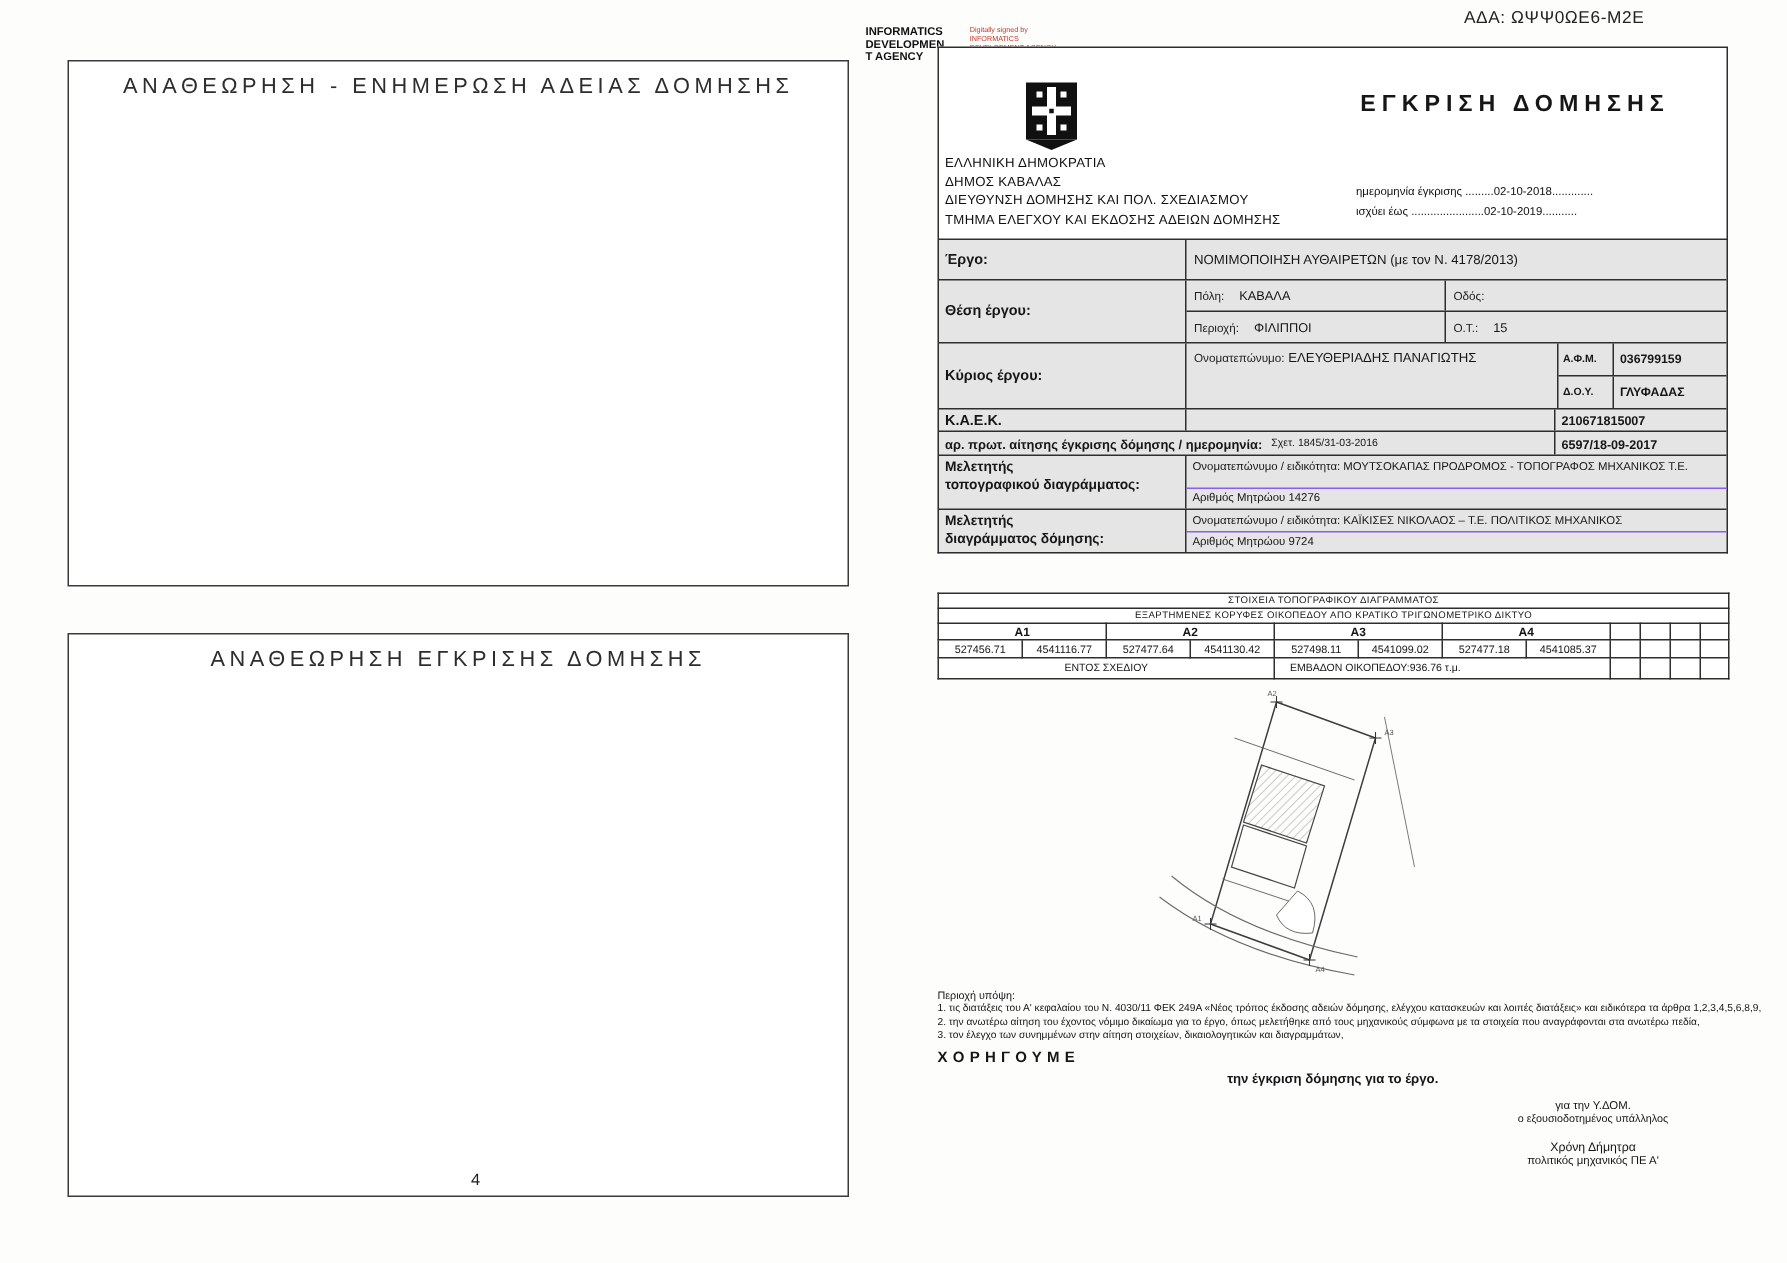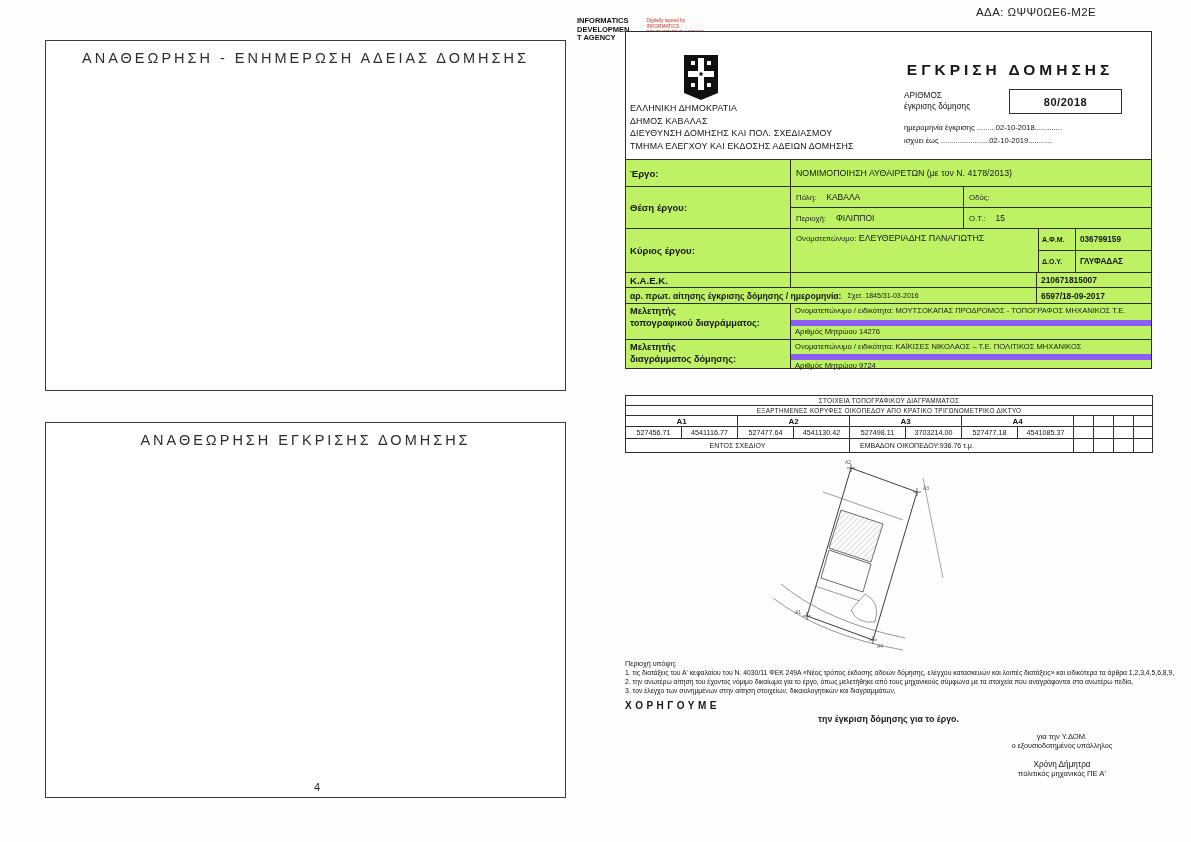--- a/index.html
+++ b/index.html
@@ -25,21 +25,21 @@
   .emblem { position:absolute; left:56px; top:21px; }
   .authority { position:absolute; left:4px; top:70px; font-size:8.8px; line-height:1.44; letter-spacing:0.2px; color:#101010; }
   .doc-title { position:absolute; left:248px; top:29px; width:272px; text-align:center; font-size:15.5px; font-weight:bold; letter-spacing:4px; white-space:nowrap; }
   .num-row { position:absolute; left:278px; top:56px; width:218px; height:27px; display:flex; align-items:center; }
   .num-labels { font-size:8.2px; line-height:1.3; color:#111; }
   .num-box { margin-left:auto; border:1.5px solid #2e2e2e; width:113px; height:25px; display:flex; align-items:center; justify-content:center; font-size:11px; font-weight:bold; letter-spacing:0.5px; background:#fff; }
   .date-row { position:absolute; left:278px; font-size:7.6px; white-space:nowrap; color:#111; }
   .date-1 { top:91px; } .date-2 { top:104px; }
 
   
-  .fields { border:1.6px solid #2e2e2e; border-top:none; background:#bef264; }
+  .fields { border:1.6px solid #2e2e2e; border-top:none; background:#e5e5e5; }
   .frow { display:flex; border-bottom:1px solid #2e2e2e; }
   .frow:last-child { border-bottom:none; }
   .flbl { width:165px; border-right:1px solid #2e2e2e; display:flex; align-items:center; padding-left:4px; font-weight:bold; font-size:9.6px; }
   .flbl.top { flex-direction:column; align-items:flex-start; justify-content:flex-start; padding-top:2px; font-size:9.2px; line-height:1.3; }
   .fcol { flex:1; display:flex; flex-direction:column; }
   .r-ergo { height:27px; }
   .r-thesi { height:42px; }
   .r-kyrios { height:44px; }
   .r-kaek { height:15px; }
   .r-prot { height:16px; }
@@ -56,21 +56,21 @@
   .owner-name { width:175px; padding:4px 0 0 5px; font-size:8.8px; line-height:1.35; flex:1; }
   .tax { width:113px; border-left:1px solid #2e2e2e; display:flex; flex-direction:column; }
   .tax-row { flex:1; display:flex; }
   .tax-row.tb { border-bottom:1px solid #2e2e2e; }
   .tax-l { width:37px; border-right:1px solid #2e2e2e; font-size:7px; font-weight:bold; display:flex; align-items:center; padding-left:3px; }
   .tax-v { flex:1; font-size:8.2px; font-weight:bold; display:flex; align-items:center; padding-left:4px; }
   .spacer { flex:1; }
   .end-cell { width:115px; border-left:1px solid #2e2e2e; display:flex; align-items:center; padding-left:4px; font-size:8.4px; font-weight:bold; }
   .prot-l { display:flex; align-items:center; padding-left:4px; font-size:8.6px; font-weight:bold; }
   .prot-rel { display:flex; align-items:center; margin-left:6px; font-size:7px; }
-  .mel-name { flex:1; border-bottom:6px solid #8b5cf6; font-size:7.6px; padding:2px 4px; line-height:1.35; }
+  .mel-name { flex:1; border-bottom:1px solid #8b5cf6; font-size:7.6px; padding:2px 4px; line-height:1.35; }
   .mel-reg { height:13px; font-size:7.6px; padding:1px 4px; }
 
   
   .topo { margin-top:26px; width:527px; border-collapse:collapse; table-layout:fixed; border:1.5px solid #2e2e2e; background:#fff; }
   .topo td { border:1px solid #2e2e2e; overflow:hidden; white-space:nowrap; }
   .t-title { height:10px; text-align:center; font-size:6.4px; letter-spacing:0.3px; }
   .t-head td { height:11px; text-align:center; font-size:8px; font-weight:bold; }
   .t-vals td { height:12px; text-align:center; font-size:7.2px; }
   .t-bot td { height:14px; font-size:7px; }
   .t-zone { text-align:center; }
@@ -130,27 +130,20 @@
       <rect x="25" y="30" width="4" height="4" fill="#ffffff"></rect>
       <path d="M2 40 h34 l-17 7 z" fill="#101010"></path>
     </svg>
     <div class="authority">
       <div>ΕΛΛΗΝΙΚΗ ΔΗΜΟΚΡΑΤΙΑ</div>
       <div>ΔΗΜΟΣ ΚΑΒΑΛΑΣ</div>
       <div>ΔΙΕΥΘΥΝΣΗ ΔΟΜΗΣΗΣ ΚΑΙ ΠΟΛ. ΣΧΕΔΙΑΣΜΟΥ</div>
       <div>ΤΜΗΜΑ ΕΛΕΓΧΟΥ ΚΑΙ ΕΚΔΟΣΗΣ ΑΔΕΙΩΝ ΔΟΜΗΣΗΣ</div>
     </div>
     <div class="doc-title">ΕΓΚΡΙΣΗ ΔΟΜΗΣΗΣ</div>
-    <div class="num-row">
-      <div class="num-labels">
-        <div>ΑΡΙΘΜΟΣ</div>
-        <div>έγκρισης δόμησης</div>
-      </div>
-      <div class="num-box">80/2018</div>
-    </div>
     <div class="date-row date-1">
       <span>ημερομηνία έγκρισης</span>
       <span>.........02-10-2018.............</span>
     </div>
     <div class="date-row date-2">
       <span>ισχύει έως</span>
       <span>.......................02-10-2019...........</span>
     </div>
   </div>
 
@@ -275,21 +268,21 @@
           <td></td>
       <td></td>
           <td></td>
     </tr>
     <tr class="t-vals">
       <td>527456.71</td>
       <td>4541116.77</td>
       <td>527477.64</td>
       <td>4541130.42</td>
       <td>527498.11</td>
-      <td>3703214.00</td>
+      <td>4541099.02</td>
       <td>527477.18</td>
       <td>4541085.37</td>
       <td></td>
           <td></td>
       <td></td>
           <td></td>
     </tr>
     <tr class="t-bot">
       <td colspan="4" class="t-zone">ΕΝΤΟΣ ΣΧΕΔΙΟΥ</td>
       <td colspan="4" class="t-area">ΕΜΒΑΔΟΝ ΟΙΚΟΠΕΔΟΥ:936.76 τ.μ.</td>

